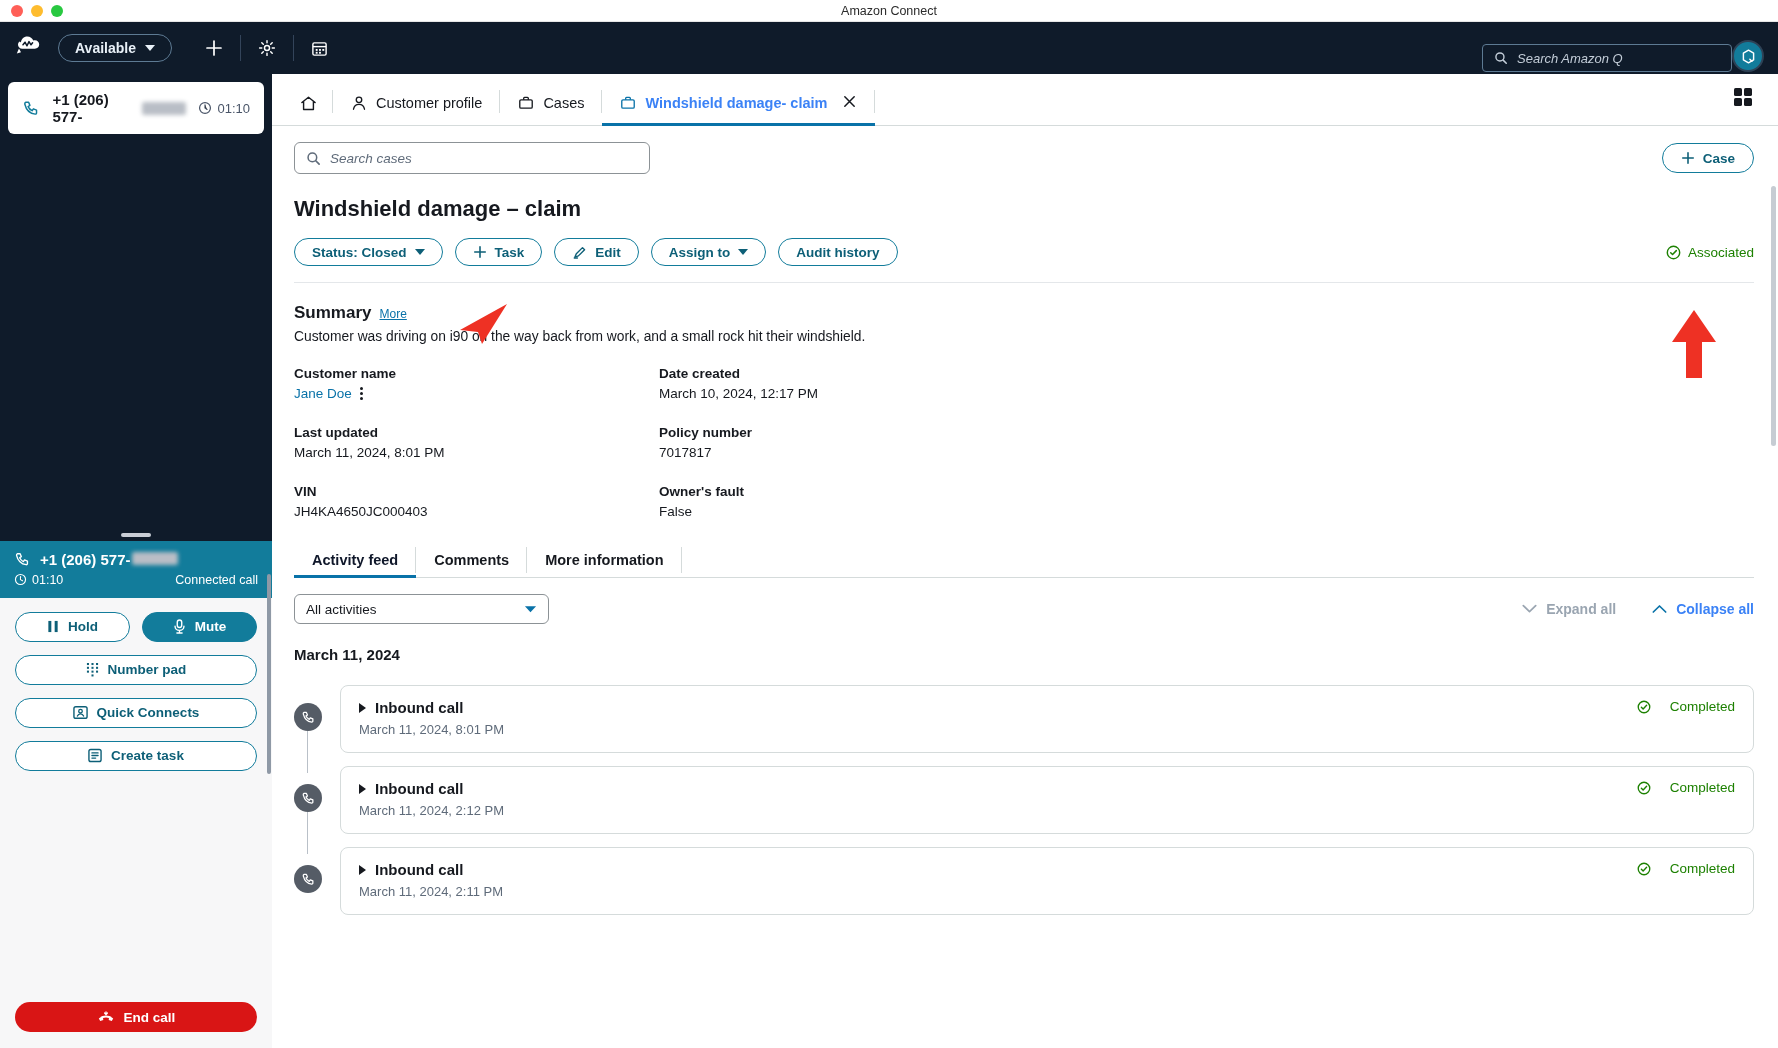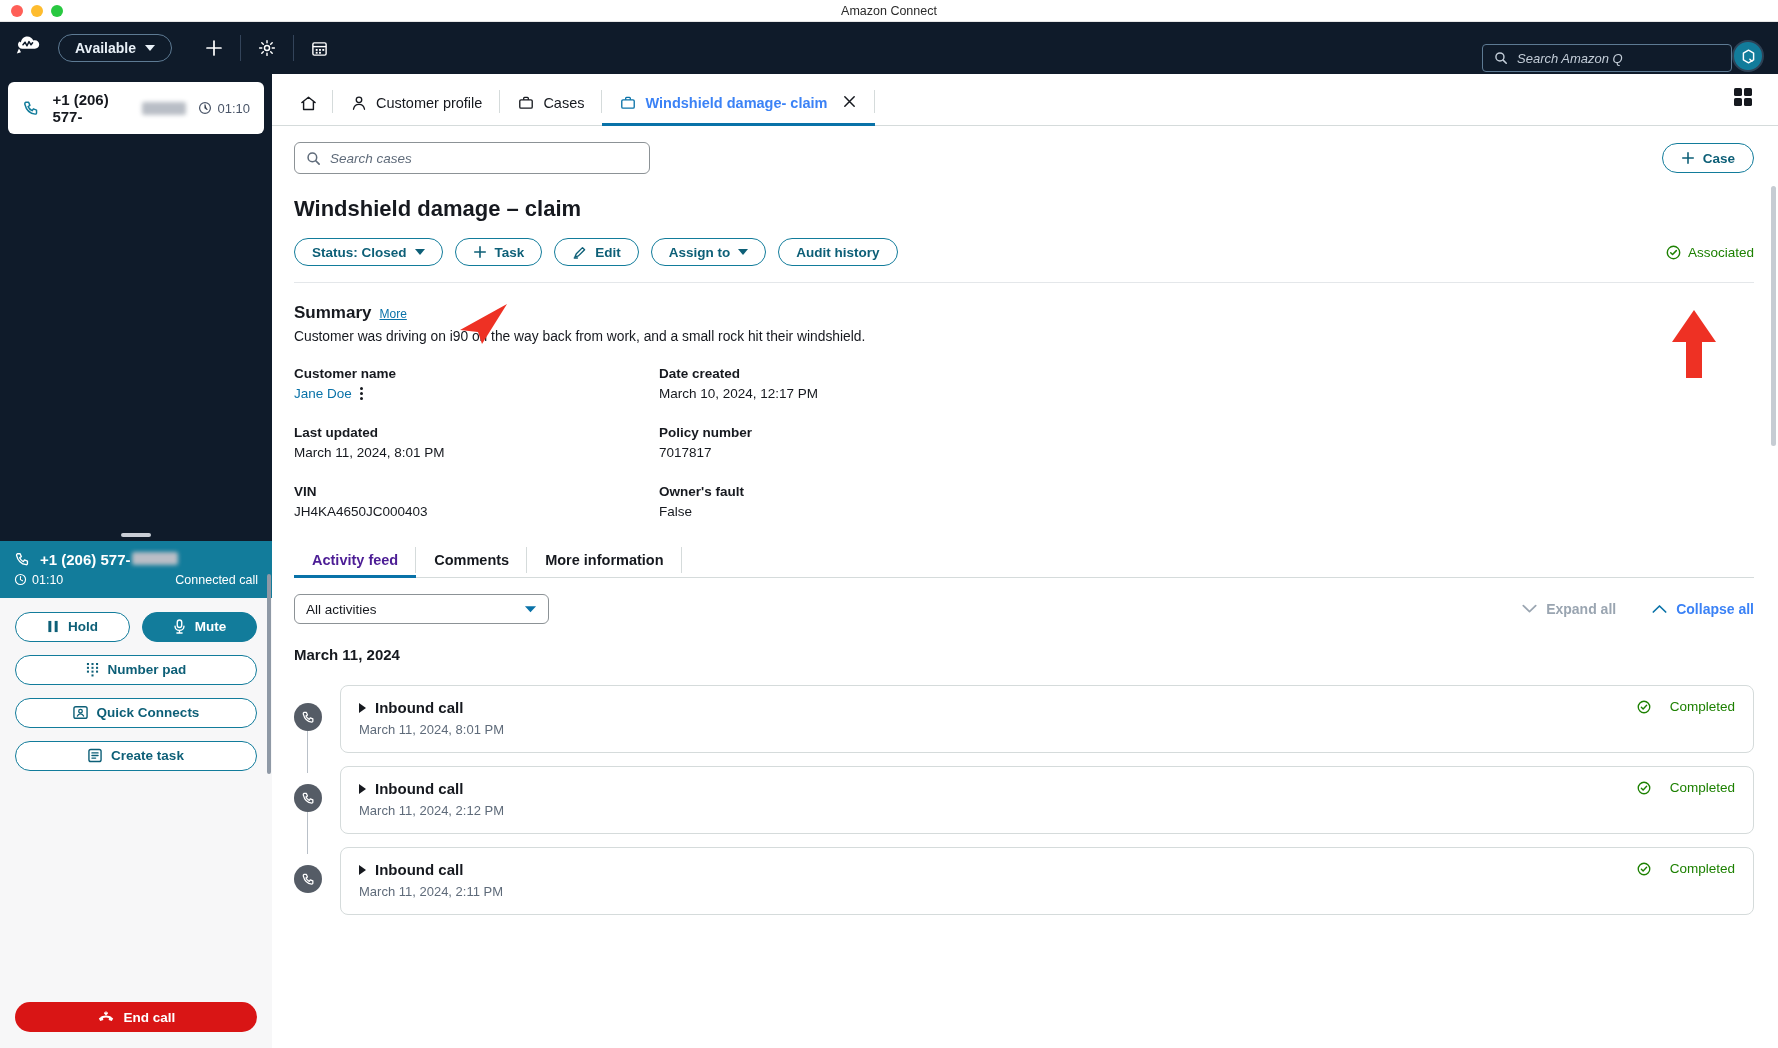--- a/index.html
+++ b/index.html
@@ -171,21 +171,21 @@
   .field .val.link { color:#0972a8; }
   .kebab { display:inline-flex; flex-direction:column; gap:2px; }
   .kebab i { width:3px; height:3px; background:#16191f; border-radius:50%; display:block; }
 
   .feed-tabs { display:flex; align-items:flex-end; border-bottom:1px solid #d5dbdb; margin-top:6px; }
   .ftab {
     padding:0 18px; height:34px; font-size:14.5px; color:#16191f;
     display:flex; align-items:center; position:relative; font-weight:600;
   }
   .ftab .divider { position:absolute; right:0; top:4px; bottom:4px; width:1px; background:#d5dbdb; }
-  .ftab.active { color:#4c1d95; }
+  .ftab.active { color:#0f172a; }
   .ftab.active::after { content:""; position:absolute; left:0; right:0; bottom:-1px; height:3px; background:#0972a8; }
 
   .filter-row { display:flex; align-items:center; margin-top:16px; }
   .select {
     width:255px; height:30px; border:1px solid #8c9296; border-radius:6px;
     display:flex; align-items:center; padding:0 11px;
     font-size:13.5px; color:#16191f;
   }
   .select .caret { margin-left:auto; color:#0972a8; }
   .expand-group { margin-left:auto; display:flex; align-items:center; gap:36px; }

